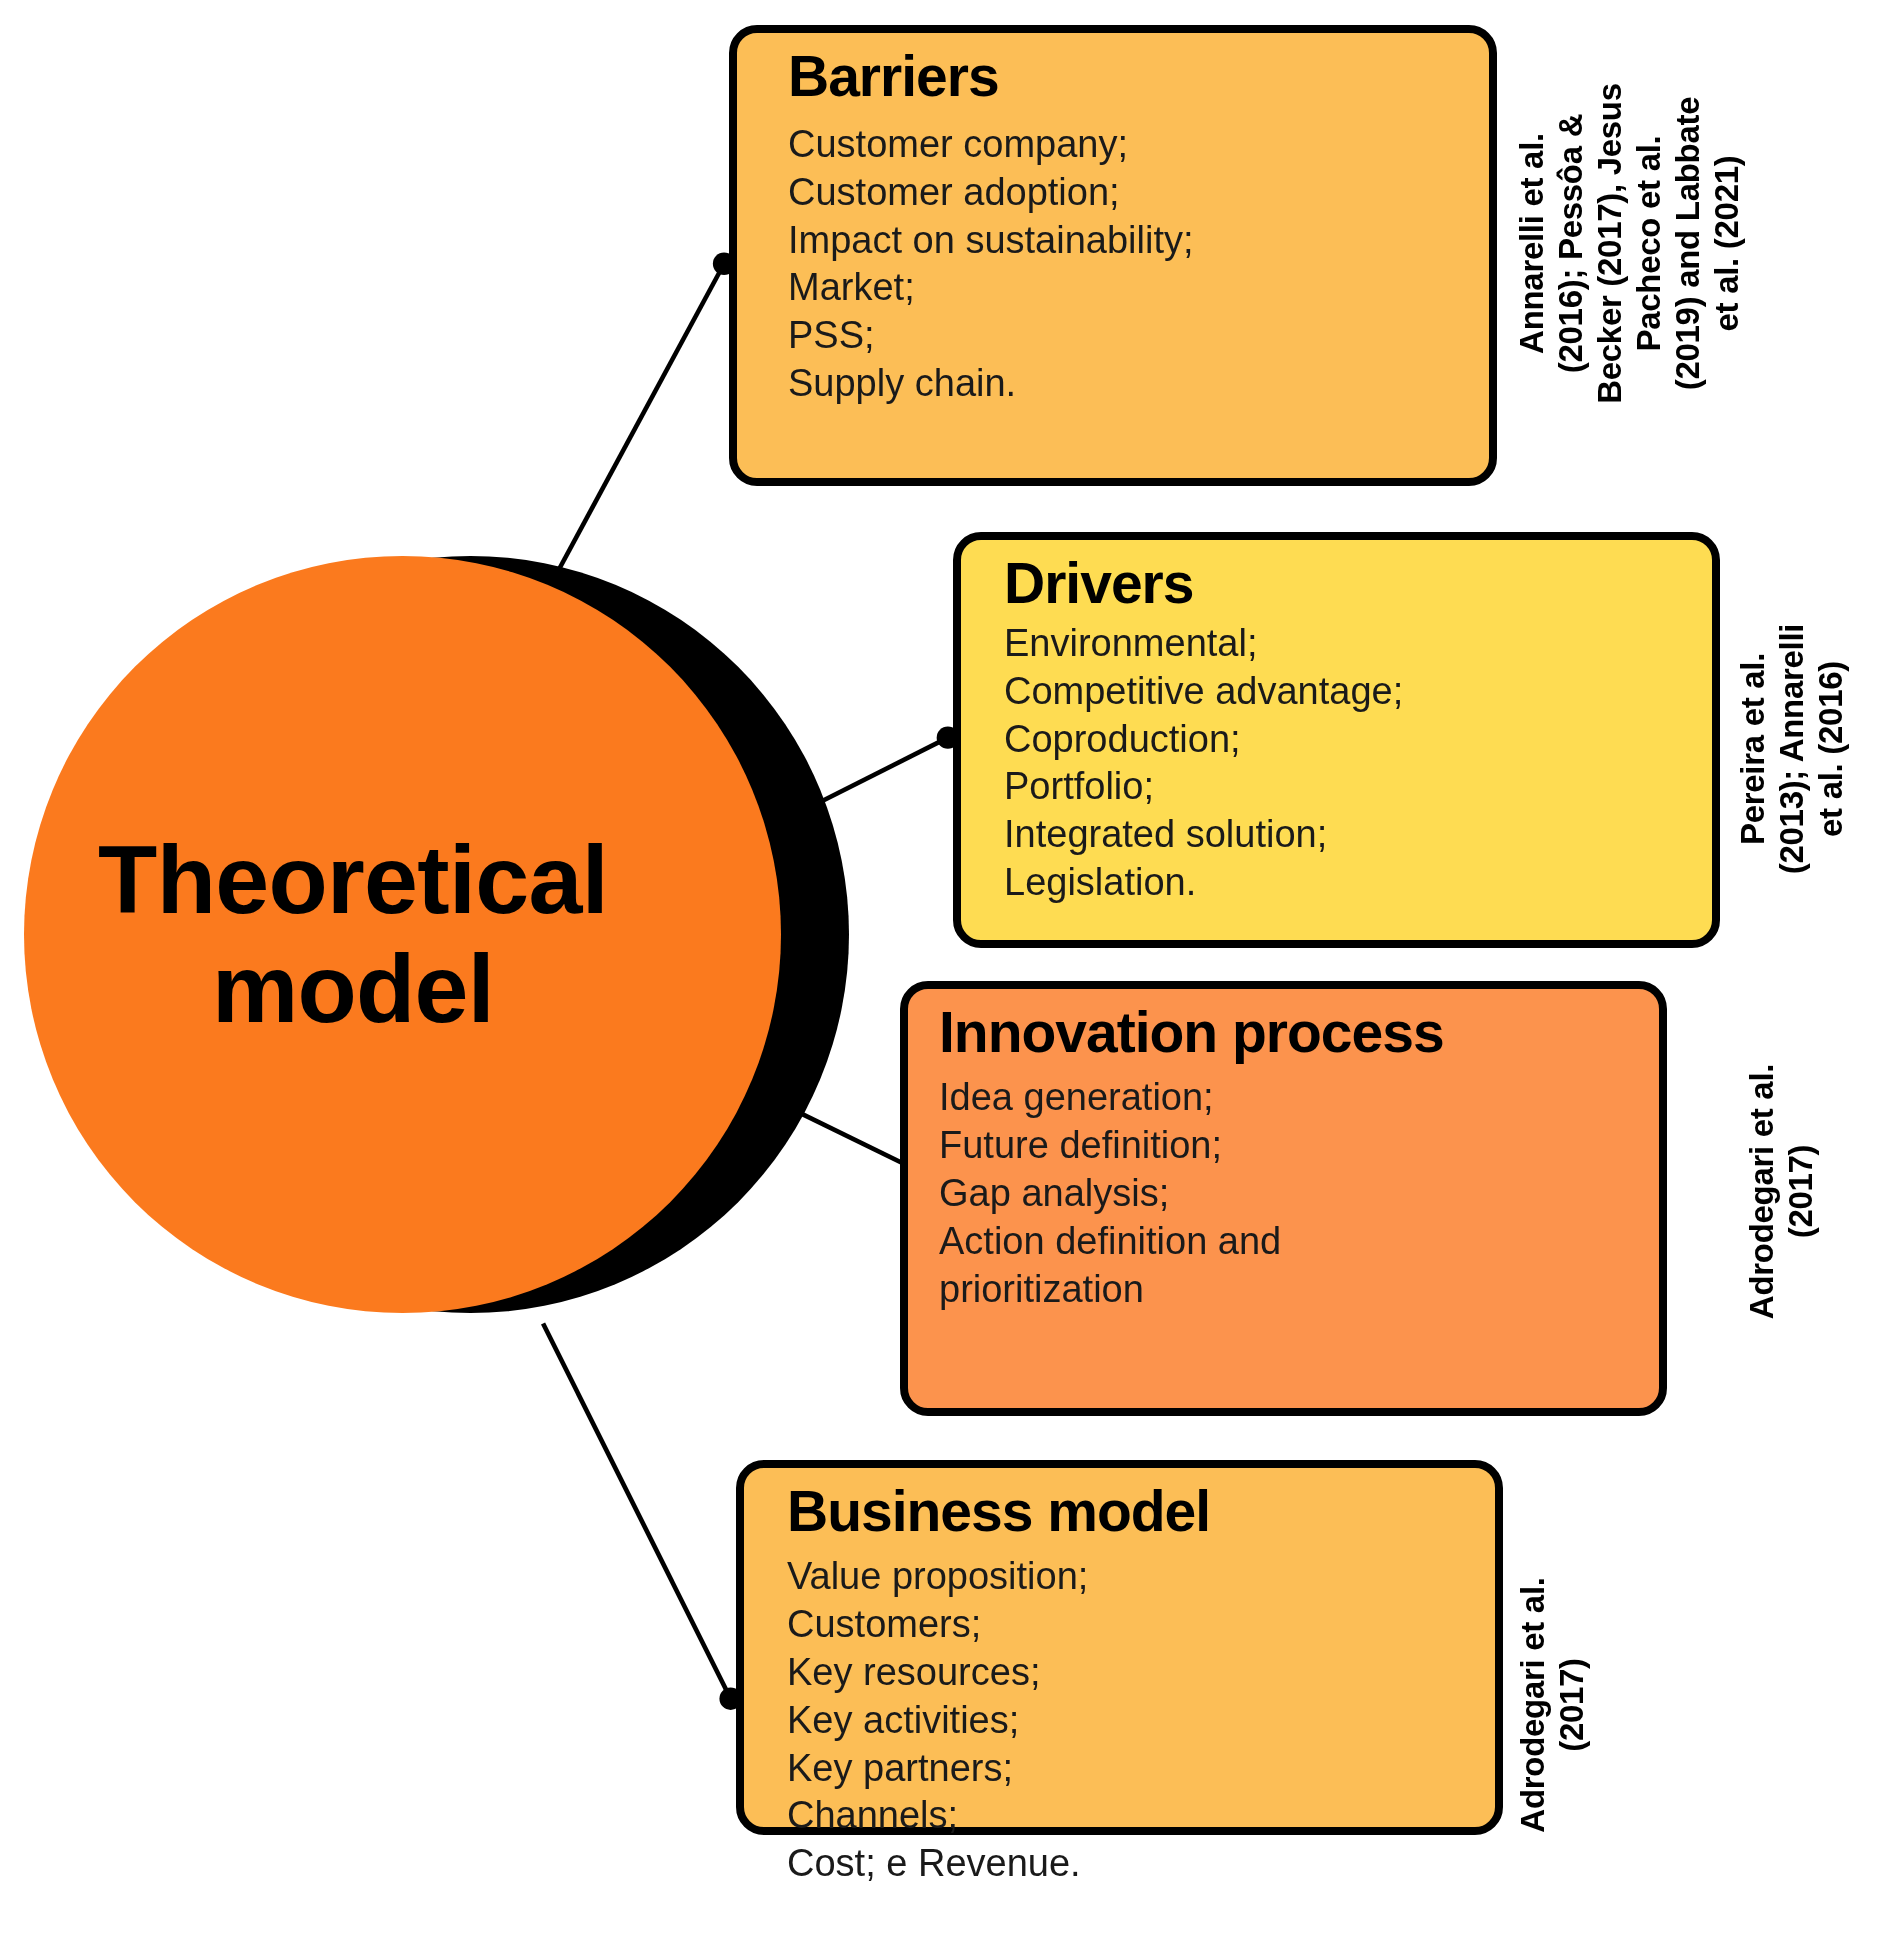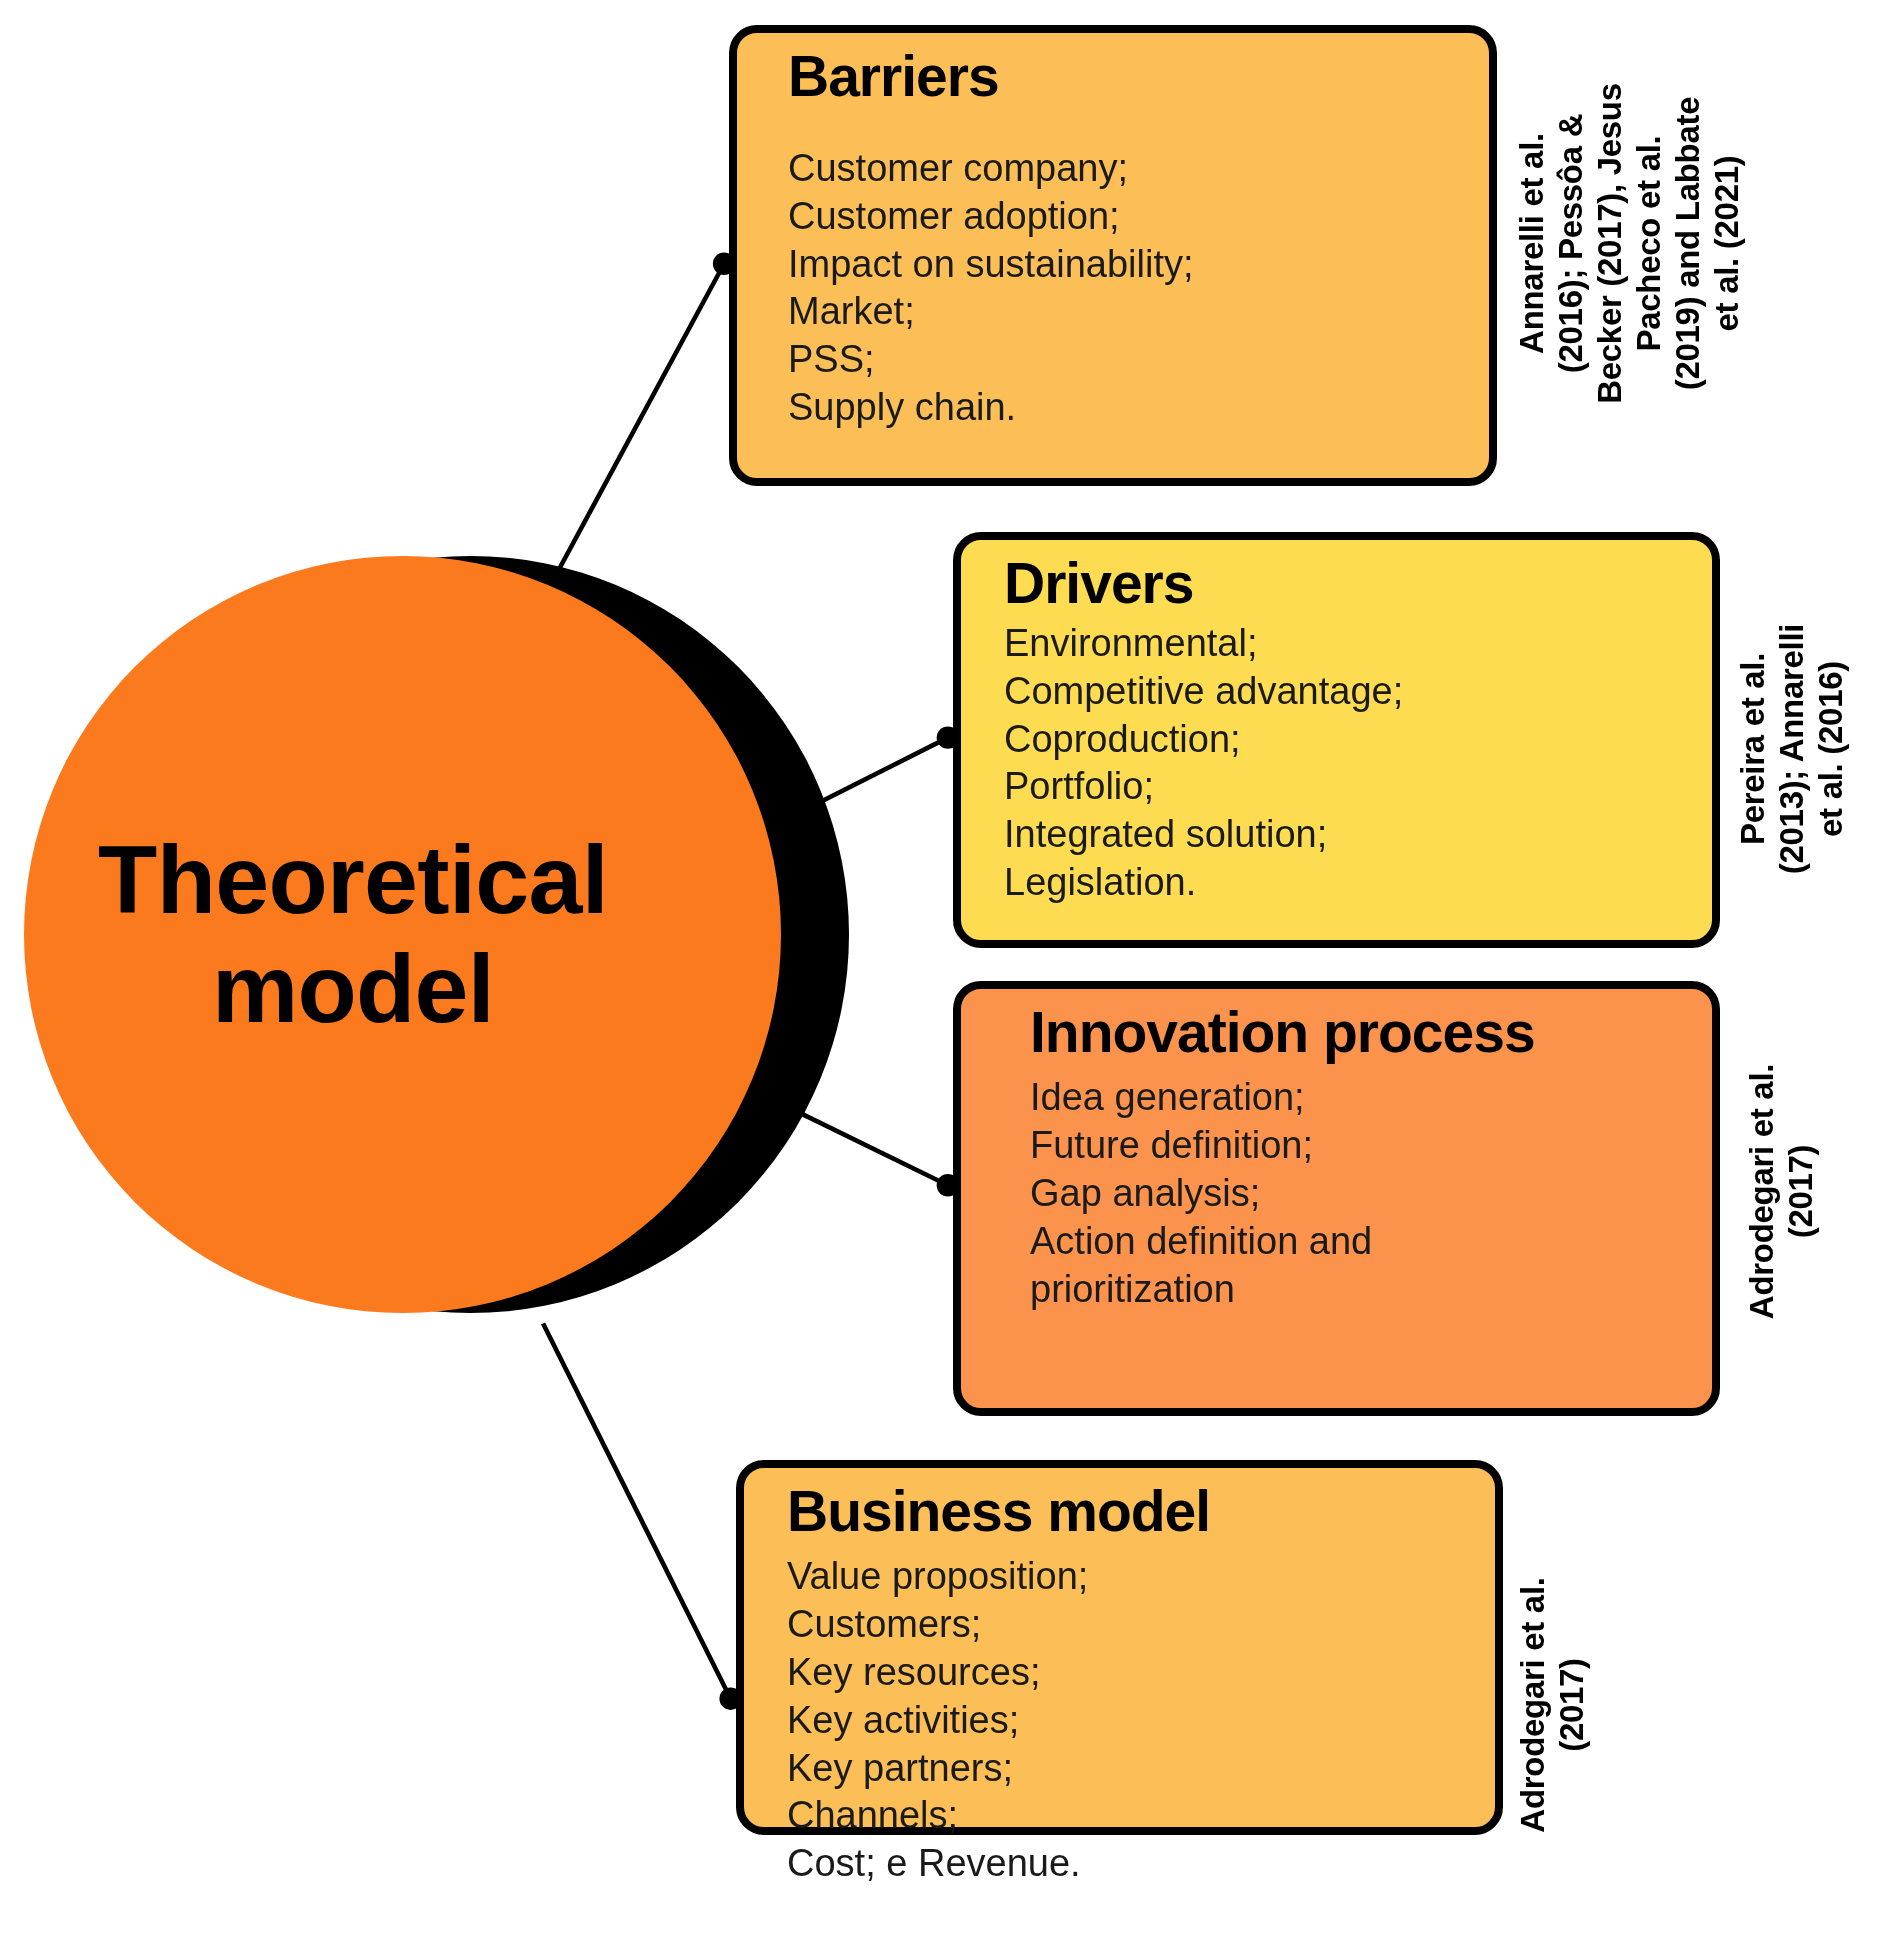--- a/index.html
+++ b/index.html
@@ -76,35 +76,35 @@
     color: #1a1a1a;
     line-height: 1.26;
     white-space: nowrap;
   }
 
   #box-barriers {
     left: 729px;  top: 25px;
     width: 768px; height: 461px;
     background: #FCBE56;
   }
-  #box-barriers .node-title { margin-bottom: 36px; }
+  #box-barriers .node-title { margin-bottom: 12px; }
 
   #box-drivers {
     left: 953px; top: 532px;
     width: 767px; height: 416px;
     background: #FEDC52;
     padding-left: 43px;
   }
   #box-drivers .node-title { margin-bottom: 4px; }
 
   #box-innovation {
-    left: 953px; top: 981px;
+    left: 900px; top: 981px;
     width: 767px; height: 435px;
     background: #FC934D;
-    padding-left: 69px;
+    padding-left: 31px;
   }
   #box-innovation .node-title { margin-bottom: 9.2px; }
 
   #box-business {
     left: 736px; top: 1460px;
     width: 767px; height: 375px;
     background: #FCBE56;
     padding-left: 43px;
   }
   #box-business .node-title { margin-bottom: 9.2px; }

